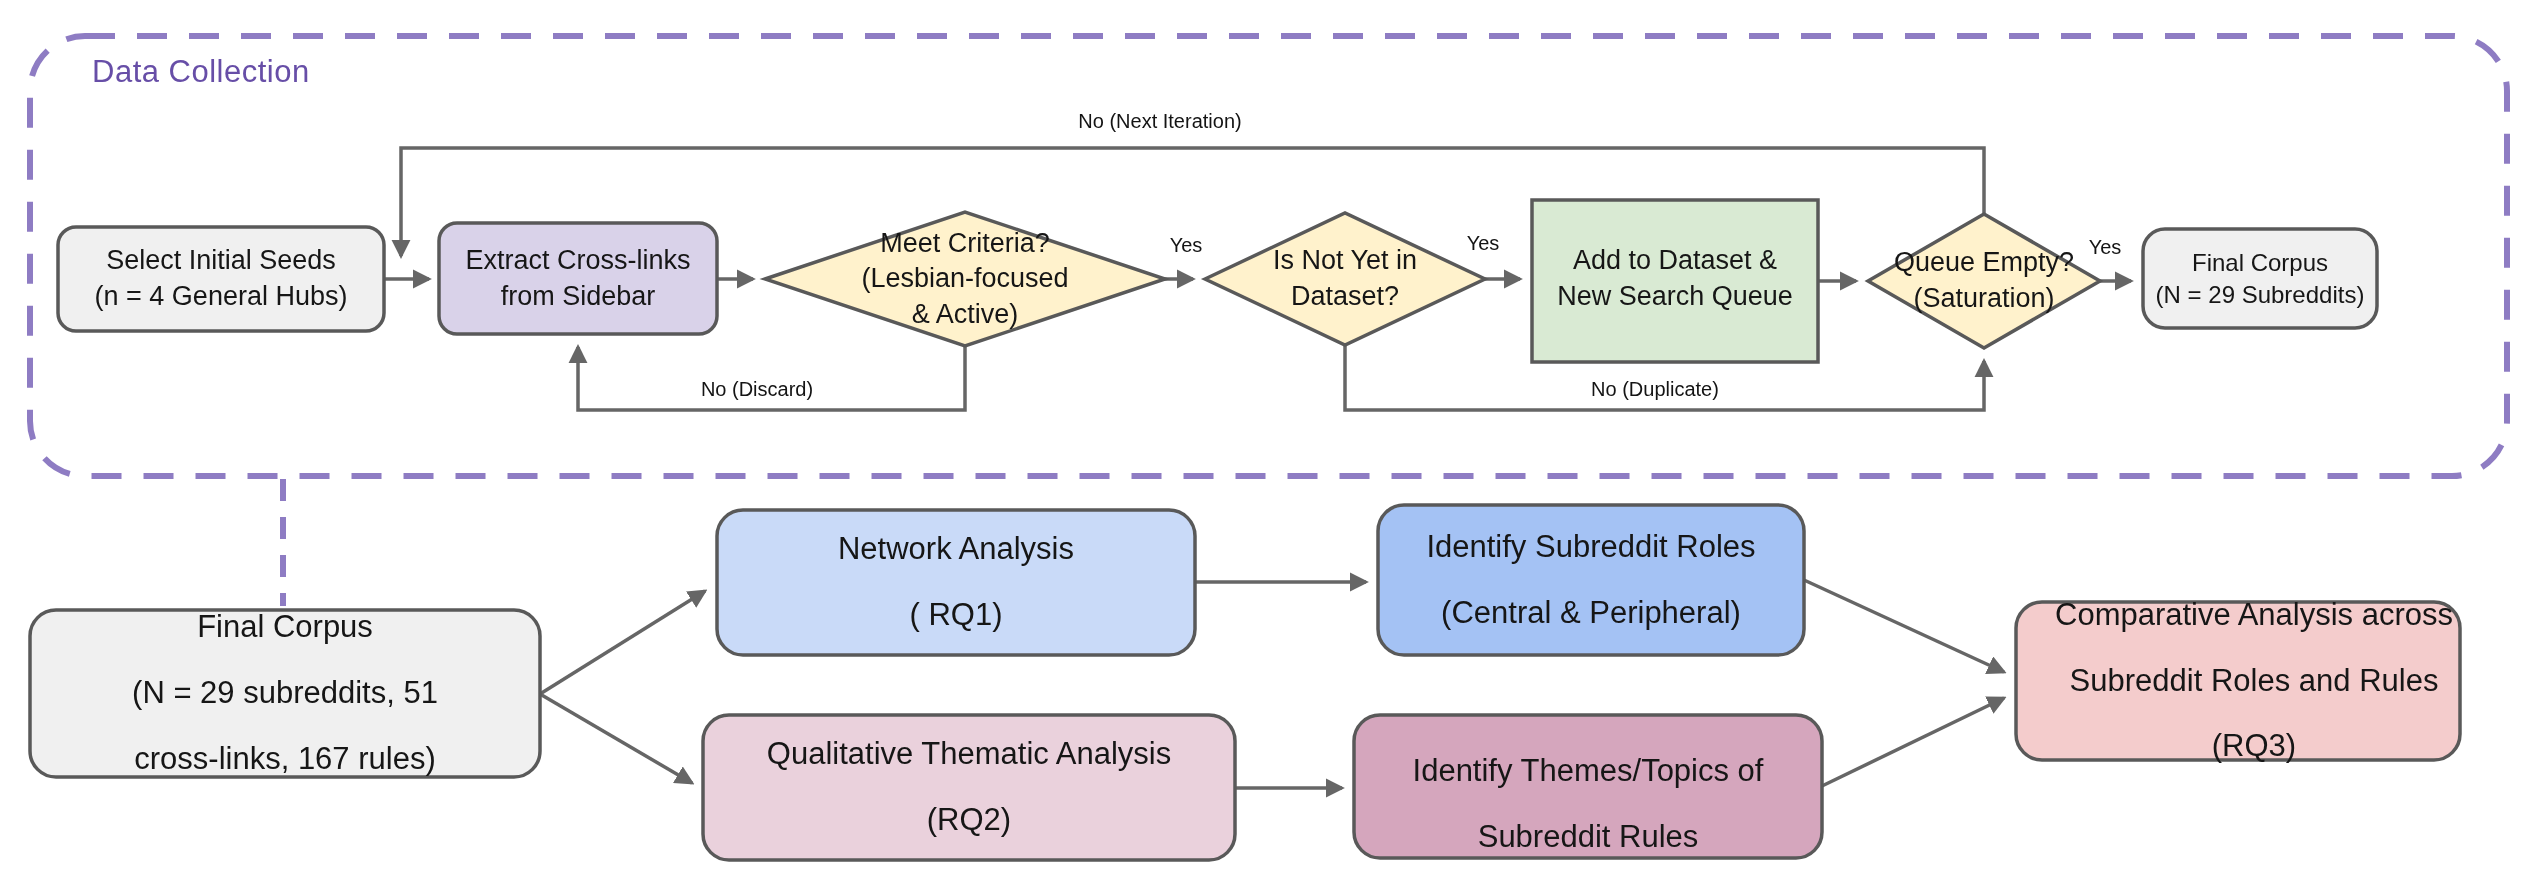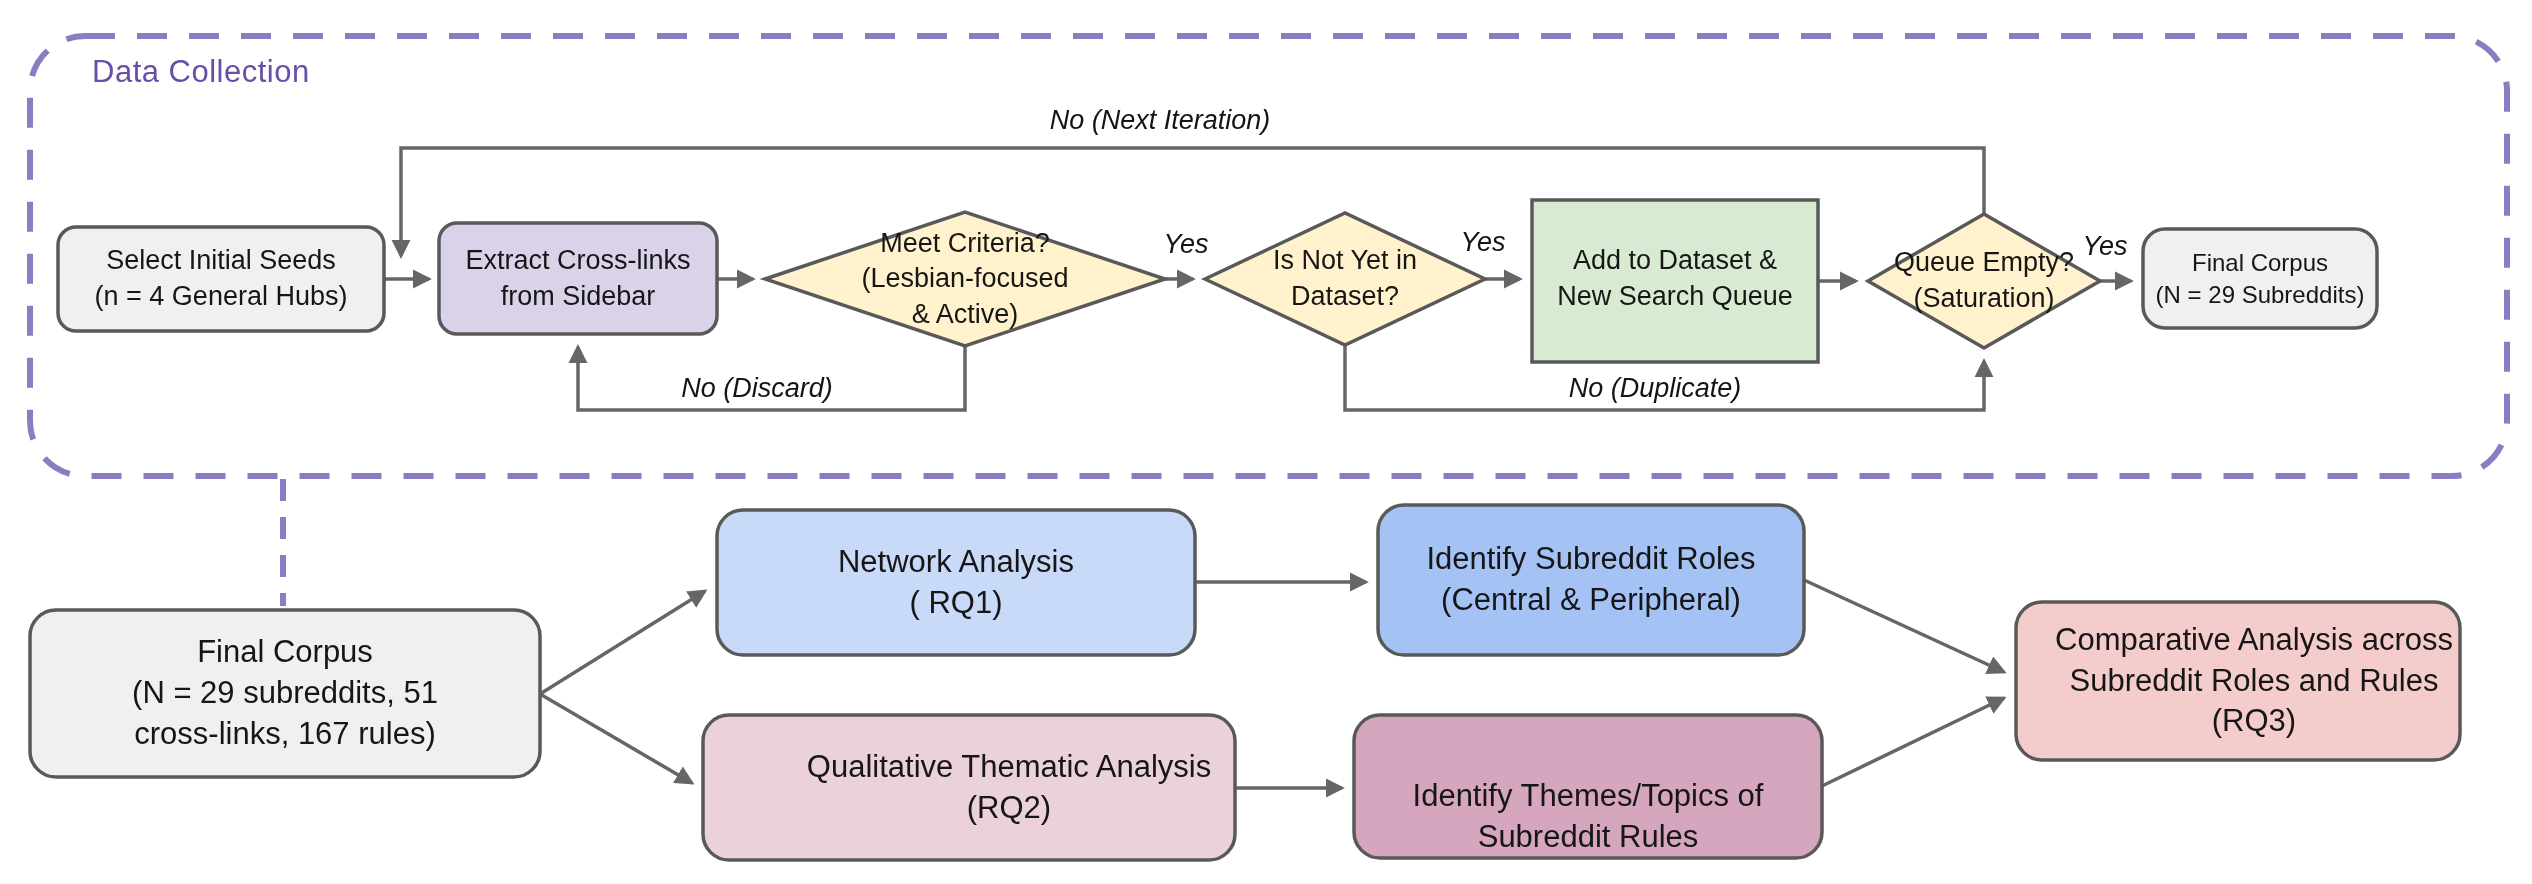--- a/index.html
+++ b/index.html
@@ -15,22 +15,22 @@
     position:absolute;
     display:flex;flex-direction:column;
     align-items:center;justify-content:center;
     text-align:center;
     line-height:1.32;
     color:#161616;
     pointer-events:none;
   }
   .node-label{font-size:27px;}
   .node-label-sm{font-size:24px;}
-  .node-label-lg{font-size:31px;}
-  .edge-label{font-size:27px;color:#141414;font-style:italic;}
+  .node-label-lg{font-size:31px;gap:25px;}
+  .edge-label{font-size:20px;color:#141414;}
   .section-title{
     position:absolute;
     font-size:31px;font-weight:normal;
     color:#674ea7;
     letter-spacing:0.5px;
   }
 </style>
 </head>
 <body>
 
@@ -146,21 +146,21 @@
   <div class="label node-label-lg" style="left:717px;top:510px;width:478px;height:145px;">
     <div>Network Analysis</div>
     <div>( RQ1)</div>
   </div>
 
   <div class="label node-label-lg" style="left:1378px;top:505px;width:426px;height:150px;">
     <div>Identify Subreddit Roles</div>
     <div>(Central &amp; Peripheral)</div>
   </div>
 
-  <div class="label node-label-lg" style="left:703px;top:715px;width:532px;height:145px;margin-left:40px;">
+  <div class="label node-label-lg" style="left:703px;top:715px;width:532px;height:145px;">
     <div>Qualitative Thematic Analysis</div>
     <div>(RQ2)</div>
   </div>
 
   <div class="label node-label-lg" style="left:1354px;top:715px;width:468px;height:143px;justify-content:flex-end;">
     <div>Identify Themes/Topics of</div>
     <div>Subreddit Rules</div>
   </div>
 
   <div class="label node-label-lg" style="left:2016px;top:602px;width:444px;height:158px;margin-left:16px;">

